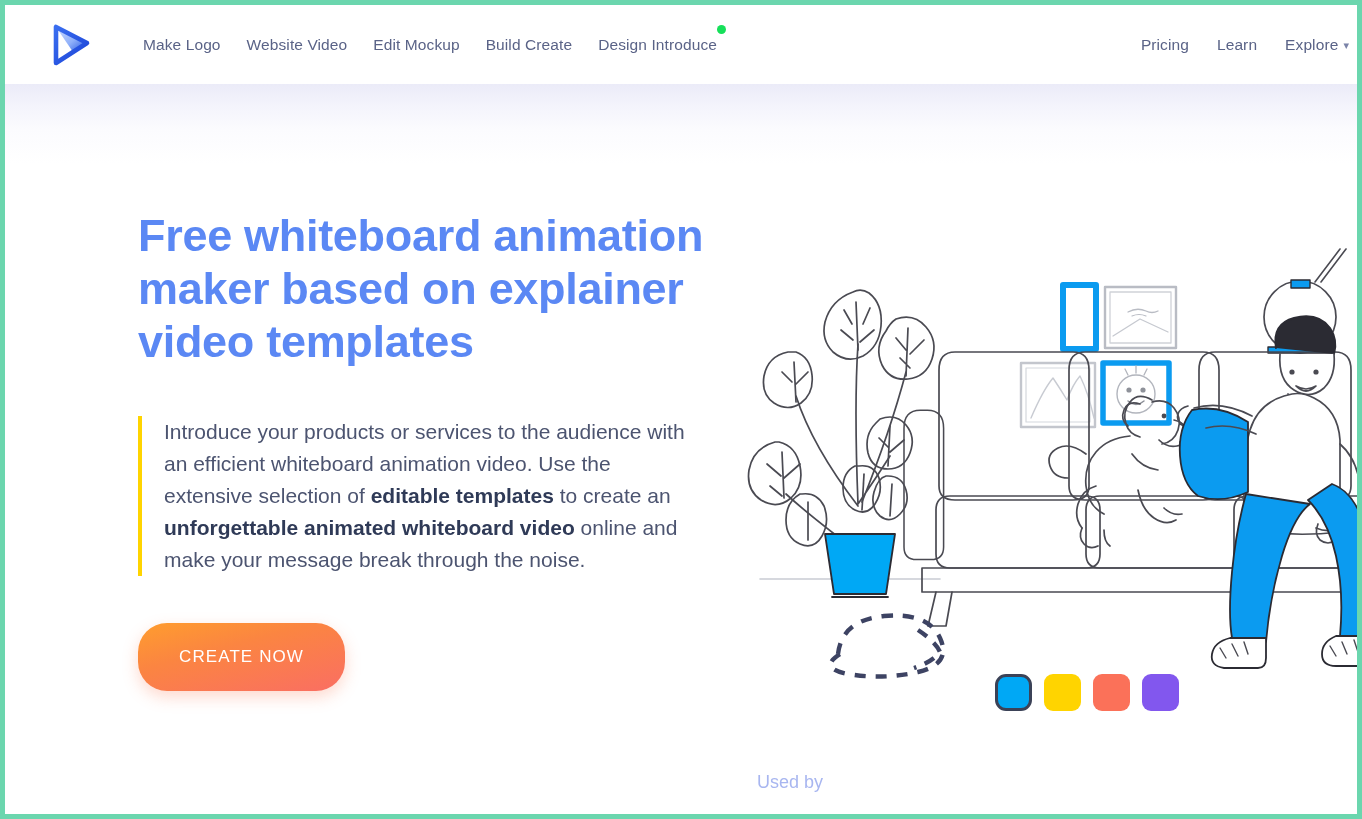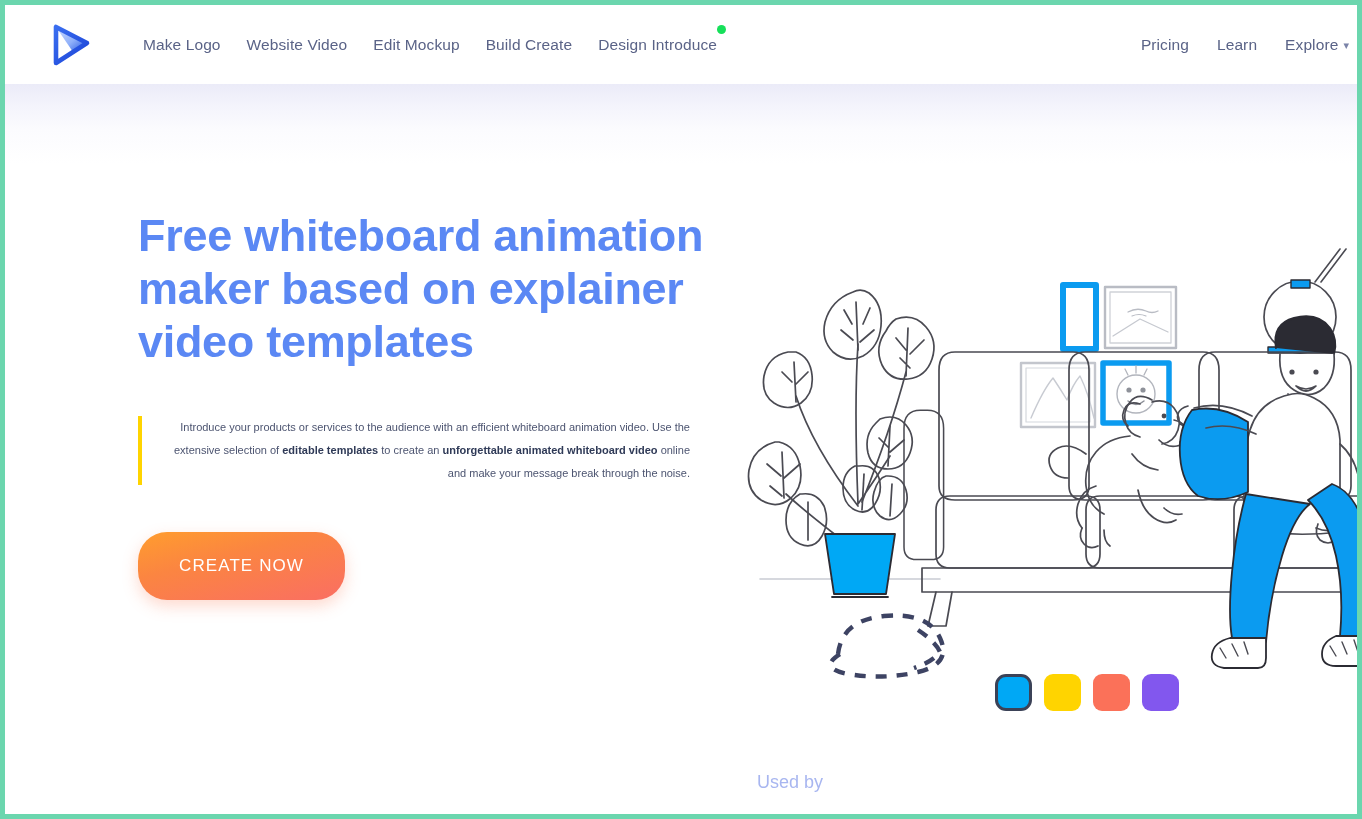--- a/index.html
+++ b/index.html
@@ -110,24 +110,23 @@
     letter-spacing: -0.3px;
   }
 
   #desc-block {
     margin-top: 48px;
     padding-left: 22px;
     border-left: 4px solid #ffd400;
     max-width: 552px;
   }
   #desc {
-    font-size: 11px;
-    line-height: 23px;
+    font-size: 21px;
+    line-height: 32px;
     color: #4c5470;
-    text-align: right;
   }
   #desc b { color: #2f3a57; font-weight: bold; }
 
   #cta {
     margin-top: 47px;
     width: 207px;
     height: 68px;
     border: none;
     border-radius: 29px;
     background: linear-gradient(165deg, #ff9d2e 0%, #fb8541 38%, #fa6e63 100%);

